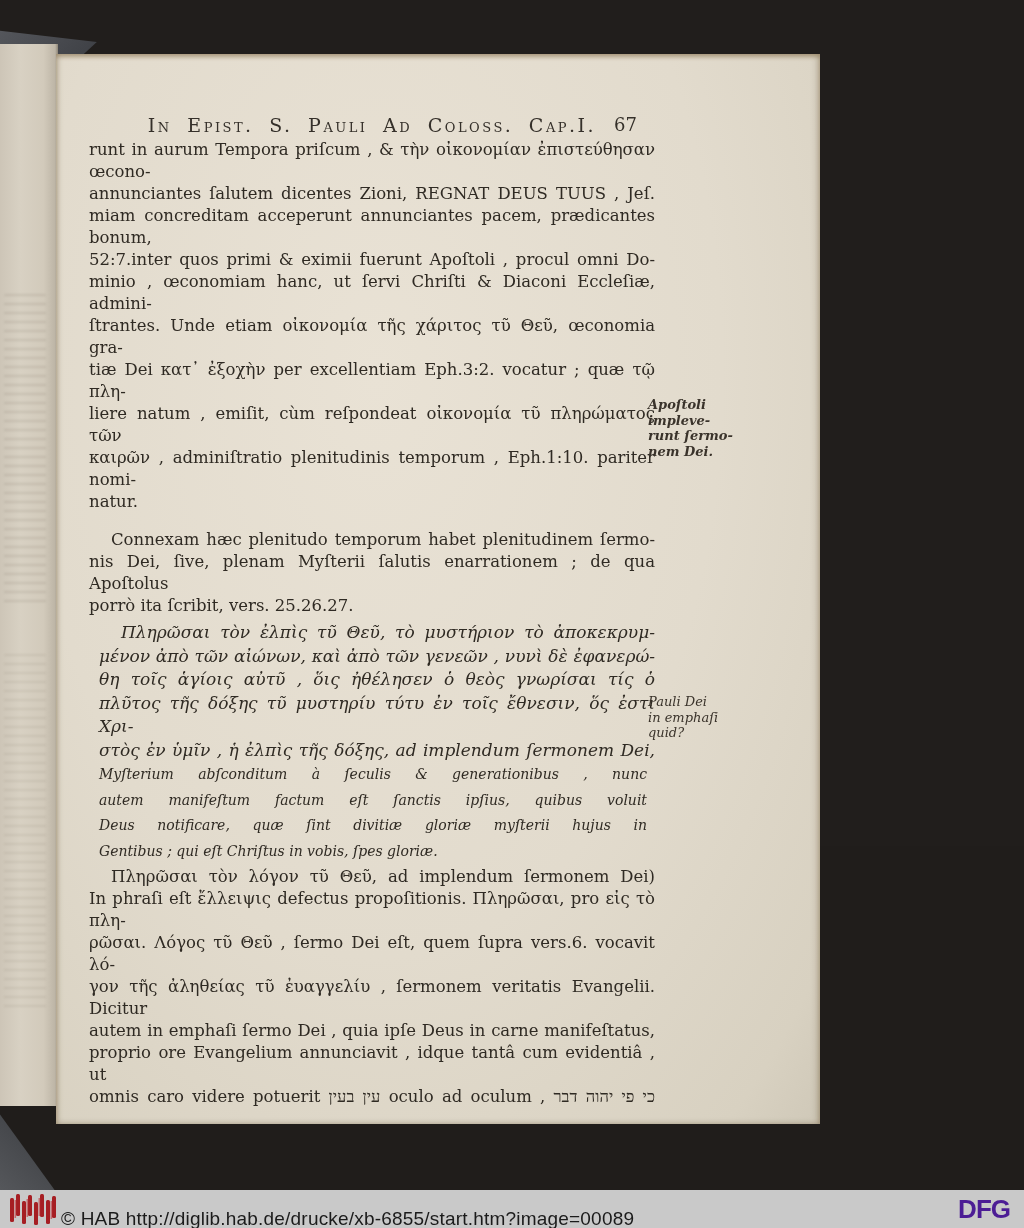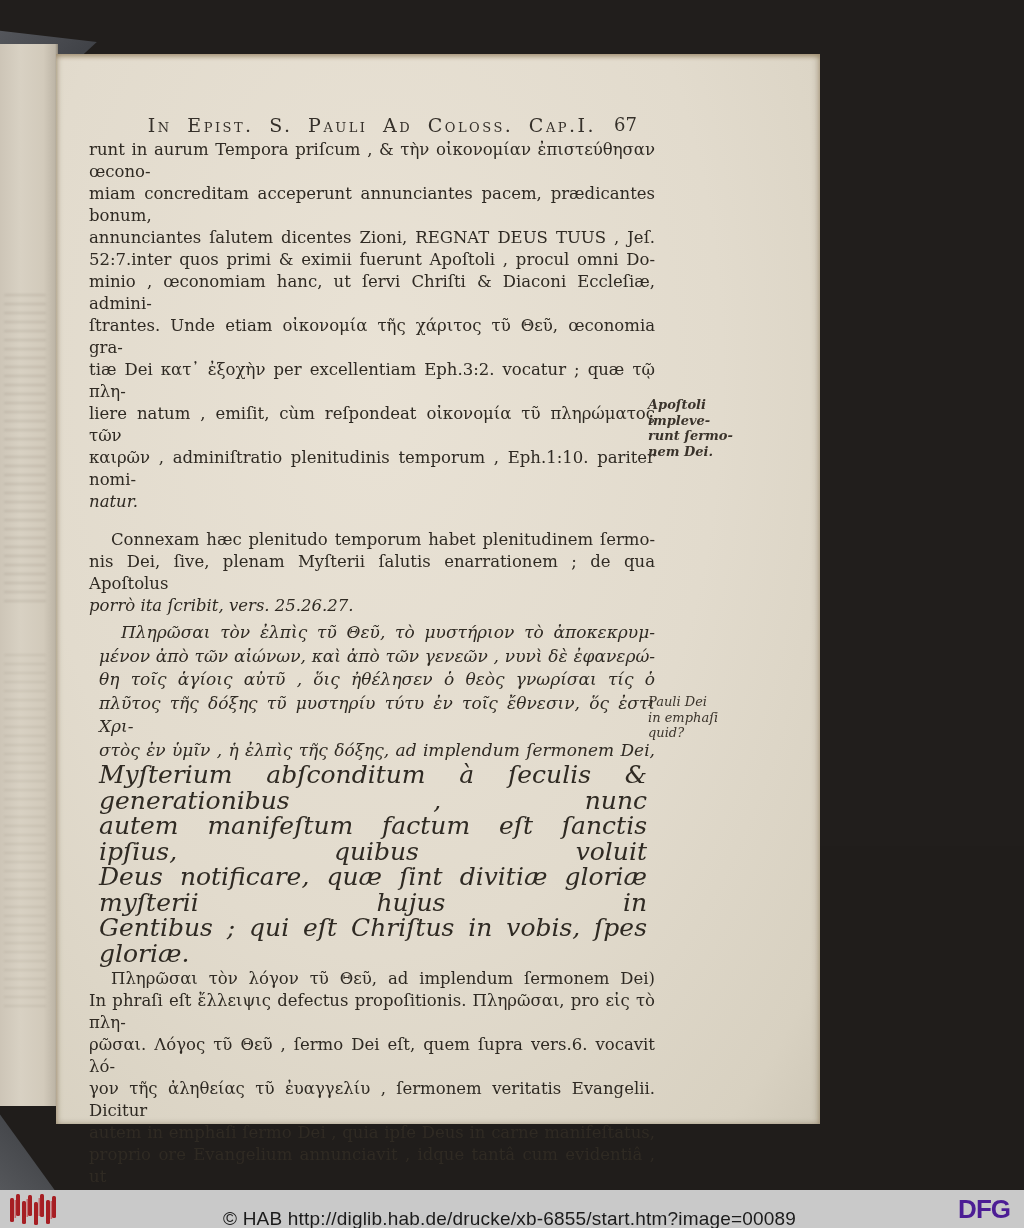--- a/index.html
+++ b/index.html
@@ -30,38 +30,38 @@
   
   .running-head{position:absolute;left:33px;top:60px;width:566px;height:24px;
       text-align:center;font-variant:small-caps;letter-spacing:2.5px;word-spacing:7px;
       font-size:19px;color:#35302a;}
   .pagenum{position:absolute;right:18px;top:0;letter-spacing:0;font-variant:normal;
       font-size:18px;word-spacing:normal;}
 
   .textcol{position:absolute;left:33px;top:85px;width:566px;color:#2f2a23;}
   .block{font-size:16.5px;line-height:22px;}
   .block .line{text-align:justify;text-align-last:justify;}
-  .block .line.last{text-align-last:left;font-style:italic;}
+  .block .line.last{text-align-last:left;}
   .block .line.ind{text-indent:22px;}
 
   .blk-p2{margin-top:16px;}
   .blk-greek{margin-top:4px;font-style:italic;font-size:17px;line-height:23.5px;padding-left:10px;width:556px;}
-  .blk-quote{font-style:italic;font-size:25px;line-height:25.5px;padding-left:10px;width:548px;}
+  .blk-quote{font-style:italic;font-size:14px;line-height:25.5px;padding-left:10px;width:548px;}
   .blk-p3{margin-top:2px;}
 
   .mnote{position:absolute;left:592px;width:108px;font-style:italic;
       font-size:13px;line-height:15.5px;color:#3a332b;}
   .mnote .line{text-align:left;}
   .n1{top:343px;font-weight:bold;} .n2{top:640px;} .n3{top:812px;}
 
   
   .footer{position:absolute;left:0;top:1190px;width:1024px;height:38px;background:#c9c9c9;
       display:flex;align-items:center;font-family:"Liberation Sans",sans-serif;}
   .hab-logo{margin-left:9px;flex:0 0 auto;}
-  .attribution{flex:1;text-align:center;font-size:19px;color:#1b1b1b;letter-spacing:.2px;margin-top:19px;}
+  .attribution{flex:1;font-size:19px;color:#1b1b1b;letter-spacing:.2px;margin-top:19px;}
   .dfg{flex:0 0 auto;margin-right:14px;font-weight:bold;font-size:26px;letter-spacing:-1px;
       color:#4c1d95;font-stretch:condensed;}
 </style>
 </head>
 <body>
 
 <div class="stage">
 
   <div class="scan">
 
@@ -76,22 +76,22 @@
     <div class="page">
 
       <div class="running-head">
         <span>In Epist. S. Pauli Ad Coloss. Cap.I.</span>
         <span class="pagenum">67</span>
       </div>
 
       <div class="textcol">
         <div class="block blk-p1">
             <div class="line">runt in aurum Tempora priſcum , &amp; τὴν οἰκονομίαν ἐπιστεύθησαν œcono-</div>
+            <div class="line">annunciantes ſalutem dicentes Zioni, REGNAT DEUS TUUS , Jeſ.</div>
             <div class="line">miam concreditam acceperunt annunciantes pacem, prædicantes bonum,</div>
-            <div class="line">annunciantes ſalutem dicentes Zioni, REGNAT DEUS TUUS , Jeſ.</div>
             <div class="line">52:7.inter quos primi &amp; eximii fuerunt Apoſtoli , procul omni Do-</div>
             <div class="line">minio , œconomiam hanc, ut ſervi Chriſti &amp; Diaconi Eccleſiæ, admini-</div>
             <div class="line">ſtrantes.  Unde etiam οἰκονομία τῆς χάριτος τῦ Θεῦ, œconomia gra-</div>
             <div class="line">tiæ Dei κατ᾽ ἐξοχὴν per excellentiam Eph.3:2. vocatur ; quæ τῷ πλη-</div>
             <div class="line">liere natum , emiſit, cùm reſpondeat οἰκονομία τῦ πληρώματος τῶν</div>
             <div class="line">καιρῶν , adminiſtratio plenitudinis temporum , Eph.1:10. pariter nomi-</div>
             <div class="line last">natur.</div>
           </div>
         <div class="block blk-p2">
             <div class="line ind">Connexam hæc plenitudo temporum habet plenitudinem ſermo-</div>

